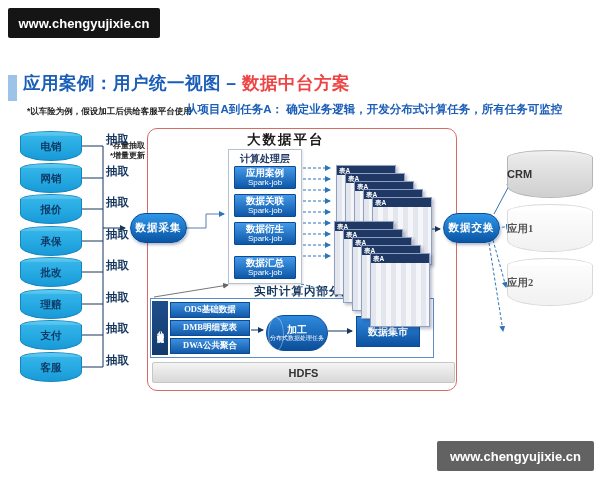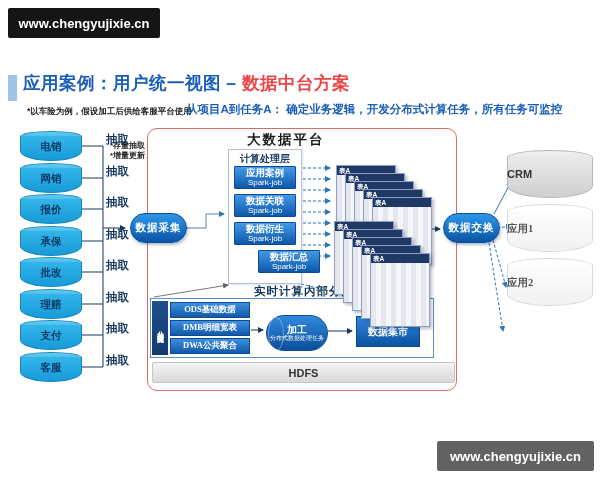--- a/index.html
+++ b/index.html
@@ -251,21 +251,21 @@
       <div class="job-sub">Spark-job</div>
     </div>
     <div class="job" style="left: 234px; top: 194px;">
       <div class="job-name">数据关联</div>
       <div class="job-sub">Spark-job</div>
     </div>
     <div class="job" style="left: 234px; top: 222px;">
       <div class="job-name">数据衍生</div>
       <div class="job-sub">Spark-job</div>
     </div>
-    <div class="job" style="left: 234px; top: 250px; margin-left: 24px;">
+    <div class="job" style="left: 234px; top: 256px;">
       <div class="job-name">数据汇总</div>
       <div class="job-sub">Spark-job</div>
     </div>
     <div class="rtable" style="left: 336px; top: 165px; width: 60px; height: 68px; z-index: 10;">
       <div class="rt-head">表A</div>
     </div>
     <div class="rtable" style="left: 345px; top: 173px; width: 60px; height: 68px; z-index: 11;">
       <div class="rt-head">表A</div>
     </div>
     <div class="rtable" style="left: 354px; top: 181px; width: 60px; height: 68px; z-index: 12;">

